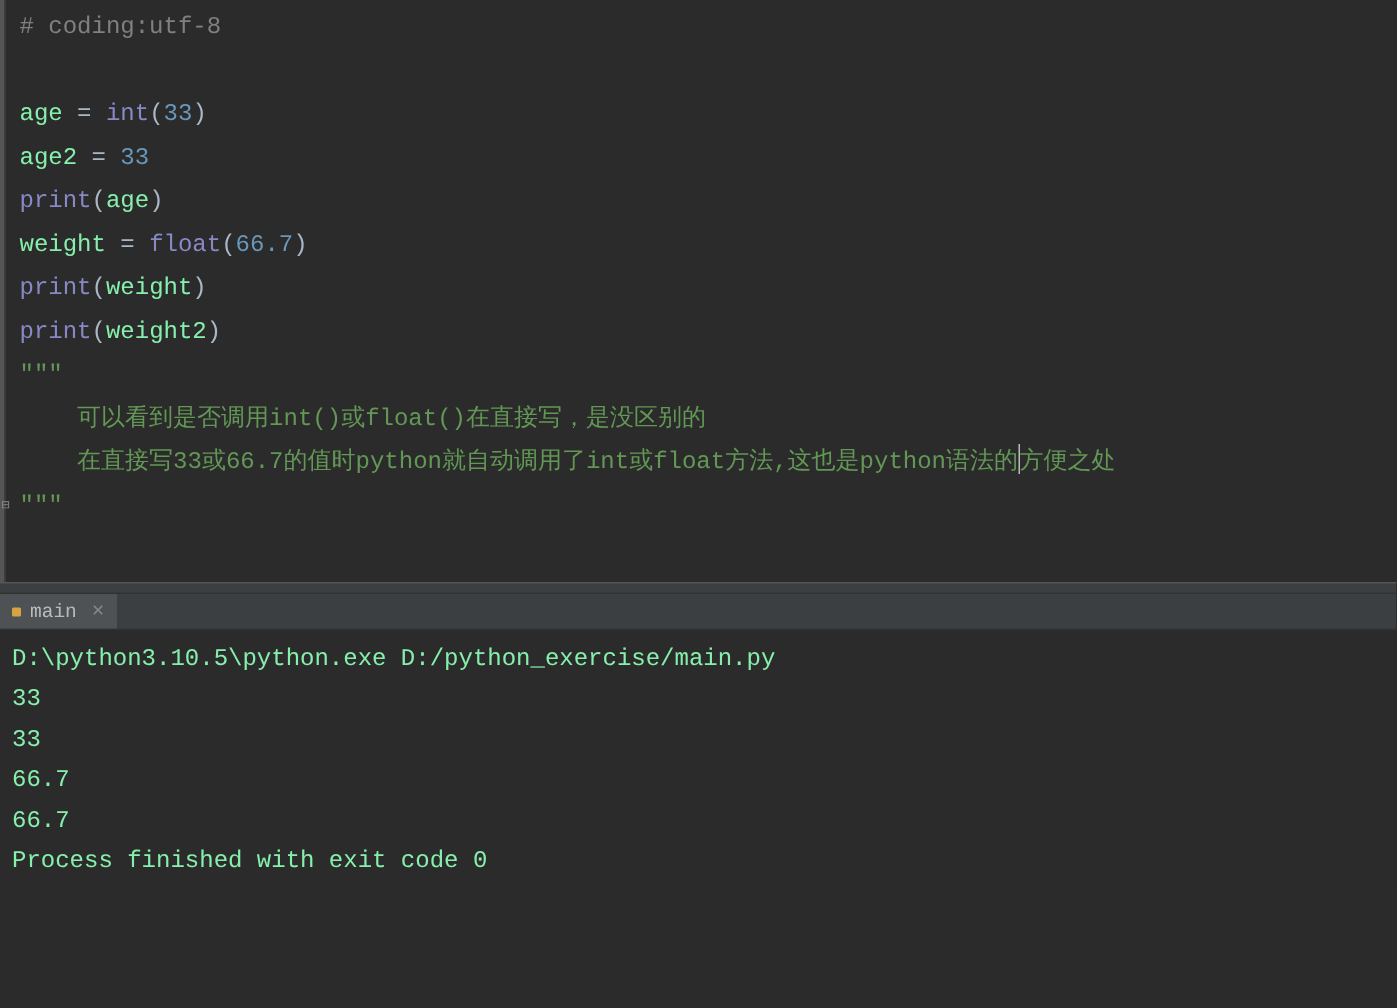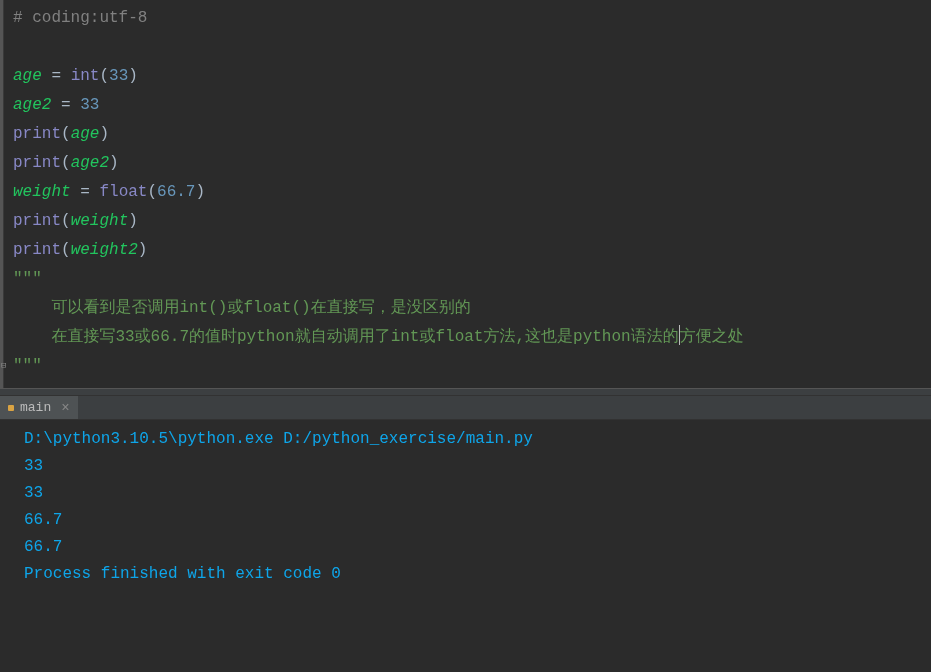--- a/index.html
+++ b/index.html
@@ -35,21 +35,21 @@
     }
     .code-line {
       white-space: pre;
       padding-left: 2px;
     }
     .comment { color: #808080; }
     .builtin { color: #8888c6; }
     .number { color: #6897bb; }
     .string { color: #629755; }
     .punct { color: #a9b7c6; }
-    .ident { color: #22c55e; font-style: italic; }
+    .ident { color: #86efac; }
     
     .code-cursor {
       display: inline-block;
       width: 1px;
       height: 20px;
       background: #bbbbbb;
       vertical-align: middle;
       position: relative;
       top: -2px;
     }
@@ -99,39 +99,38 @@
     }
     .tab-close {
       color: #888;
       font-size: 14px;
       margin-left: 4px;
       cursor: pointer;
     }
     
     .console-pane {
       background: #2b2b2b;
-      padding: 6px 24px;
+      padding: 6px 8px;
       line-height: 27px;
       font-size: 16px;
-      color: #0ea5e9;
+      color: #86efac;
     }
     .console-line {
       white-space: pre;
     }
   </style>
 </head>
 <body>
 
 <div class="editor-pane">
   <div class="code-line"><span class="comment"># coding:utf-8</span></div>
   <div class="code-line">&nbsp;</div>
   <div class="code-line"><span class="ident">age</span><span class="punct"> = </span><span class="builtin">int</span><span class="punct">(</span><span class="number">33</span><span class="punct">)</span></div>
   <div class="code-line"><span class="ident">age2</span><span class="punct"> = </span><span class="number">33</span></div>
   <div class="code-line"><span class="builtin">print</span><span class="punct">(</span><span class="ident">age</span><span class="punct">)</span></div>
-  <div class="code-line"><span class="builtin">print</span><span class="punct">(</span><span class="ident">age2</span><span class="punct">)</span></div>
   <div class="code-line"><span class="ident">weight</span><span class="punct"> = </span><span class="builtin">float</span><span class="punct">(</span><span class="number">66.7</span><span class="punct">)</span></div>
   <div class="code-line"><span class="builtin">print</span><span class="punct">(</span><span class="ident">weight</span><span class="punct">)</span></div>
   <div class="code-line"><span class="builtin">print</span><span class="punct">(</span><span class="ident">weight2</span><span class="punct">)</span></div>
   <div class="code-line"><span class="string">"""</span></div>
   <div class="code-line"><span class="string">    </span><span class="string">可以看到是否调用</span><span class="string">int()</span><span class="string">或</span><span class="string">float()</span><span class="string">在直接写，是没区别的</span></div>
   <div class="code-line"><span class="string">    </span><span class="string">在直接写</span><span class="string">33</span><span class="string">或</span><span class="string">66.7</span><span class="string">的值时</span><span class="string">python</span><span class="string">就自动调用了</span><span class="string">int</span><span class="string">或</span><span class="string">float</span><span class="string">方法,这也是</span><span class="string">python</span><span class="string">语法的</span><span class="code-cursor"></span><span class="string">方便之处</span></div>
   <div class="code-line docstring-end"><span class="string">"""</span></div>
 </div>
 
 <div class="separator"></div>

